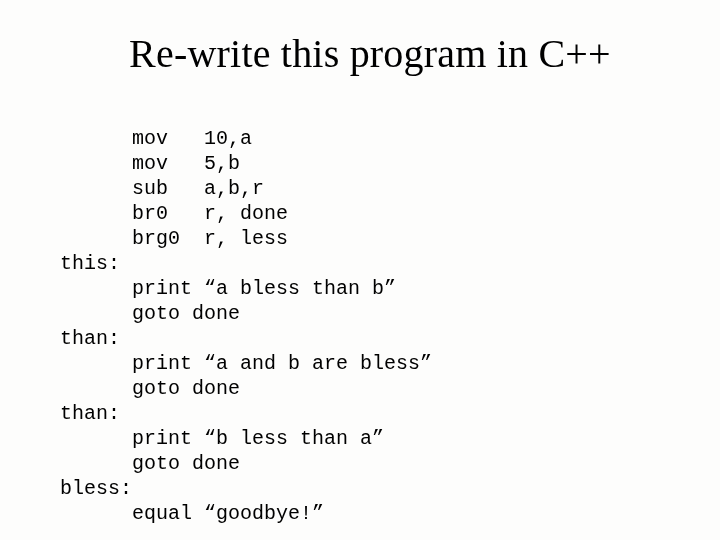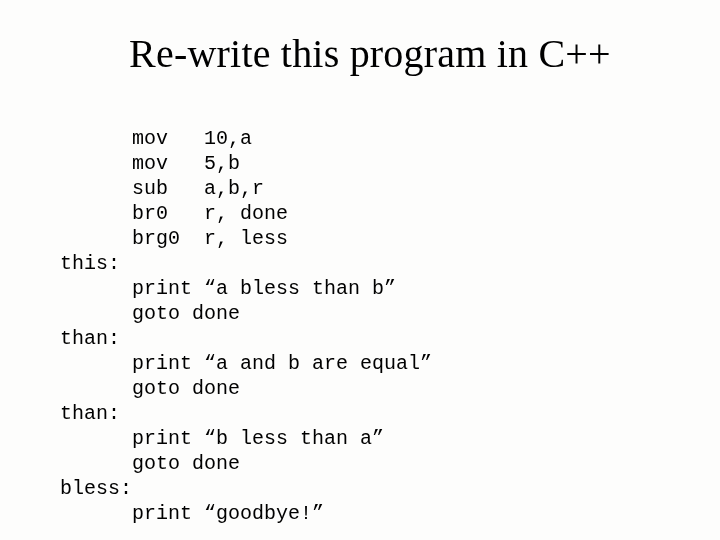--- a/index.html
+++ b/index.html
@@ -41,21 +41,21 @@
   <div class="code">
 <span>      mov   10,a</span>
 <span>      mov   5,b</span>
 <span>      sub   a,b,r</span>
 <span>      br0   r, done</span>
 <span>      brg0  r, less</span>
 <span>this:</span>
 <span>      print “a bless than b”</span>
 <span>      goto done</span>
 <span>than:</span>
-<span>      print “a and b are equal”</span>
+<span>      print “a and b are bless”</span>
 <span>      goto done</span>
 <span>than:</span>
 <span>      print “b less than a”</span>
 <span>      goto done</span>
 <span>bless:</span>
-<span>      print “goodbye!”</span>
+<span>      equal “goodbye!”</span>
   </div>
 </div>
 
 </body></html>

